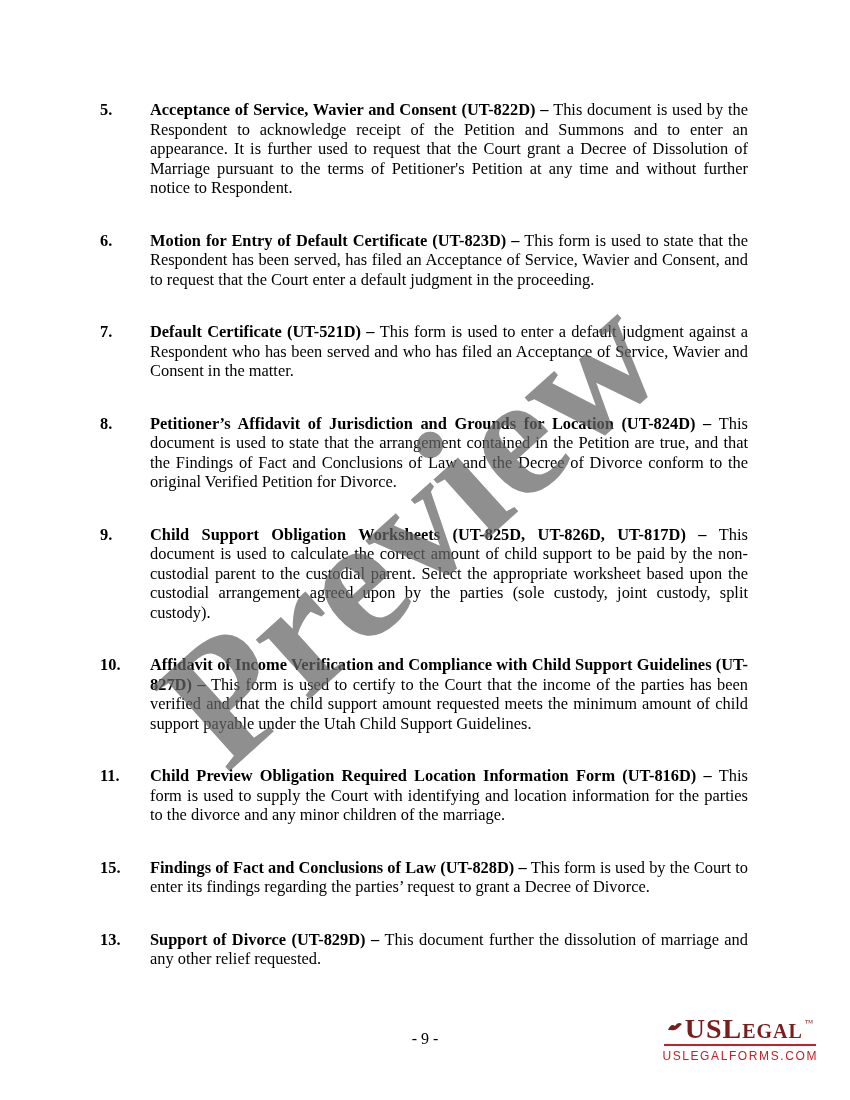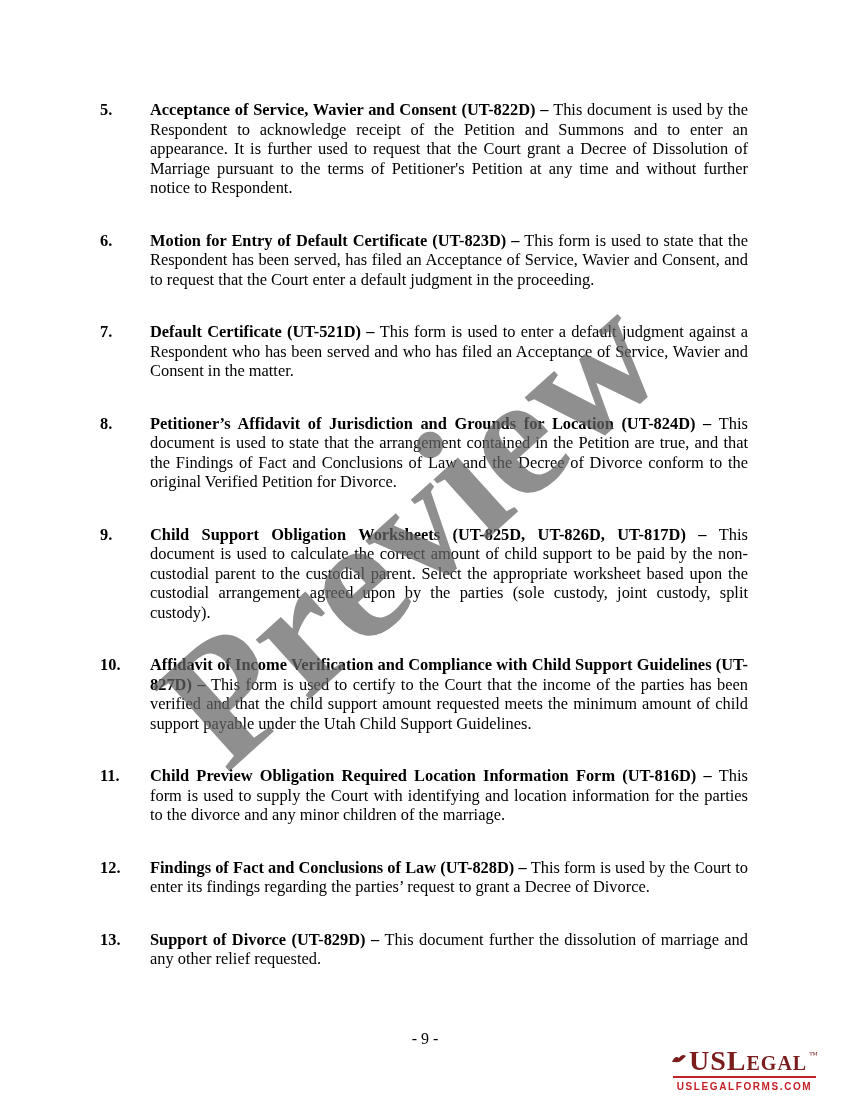--- a/index.html
+++ b/index.html
@@ -69,21 +69,20 @@
     top: 1016px;
     right: 32px;
     text-align: center;
     z-index: 1;
   }
   .logo-row {
     display: flex;
     align-items: flex-end;
     justify-content: center;
     gap: 2px;
-    margin-top: 32px;
   }
   .eagle {
     display: inline-block;
     margin-bottom: 6px;
   }
   .brand {
     font-family: "Liberation Serif", serif;
     font-weight: bold;
     font-variant: small-caps;
     font-size: 28px;
@@ -94,22 +93,22 @@
     font-size: 9px;
     align-self: flex-start;
     margin-top: 2px;
   }
   .logo-rule {
     height: 2px;
     margin: 2px 2px 3px 2px;
   }
   .tagline {
     font-family: "Liberation Sans", sans-serif;
-    font-weight: bold;
-    font-size: 10px;
+    font-weight: normal;
+    font-size: 12px;
     letter-spacing: 1.6px;
   }
 </style>
 </head>
 <body>
 
 <div class="page">
 
   <div class="watermark">Preview</div>
 
@@ -143,21 +142,21 @@
       <div class="num">10.</div>
       <div class="text"><span class="title">Affidavit of Income Verification and Compliance with Child Support Guidelines (UT-827D) – </span><span>This form is used to certify to the Court that the income of the parties has been verified and that the child support amount requested meets the minimum amount of child support payable under the Utah Child Support Guidelines.</span></div>
     </div>
 
     <div class="item">
       <div class="num">11.</div>
       <div class="text"><span class="title">Child Preview Obligation Required Location Information Form (UT-816D) – </span><span>This form is used to supply the Court with identifying and location information for the parties to the divorce and any minor children of the marriage.</span></div>
     </div>
 
     <div class="item">
-      <div class="num">12.</div>
+      <div class="num">15.</div>
       <div class="text"><span class="title">Findings of Fact and Conclusions of Law (UT-828D) – </span><span>This form is used by the Court to enter its findings regarding the parties’ request to grant a Decree of Divorce.</span></div>
     </div>
 
     <div class="item">
       <div class="num">13.</div>
       <div class="text"><span class="title">Support of Divorce (UT-829D) – </span><span>This document further the dissolution of marriage and any other relief requested.</span></div>
     </div>
   </div>
 
   <div class="footer-page">- 9 -</div>

